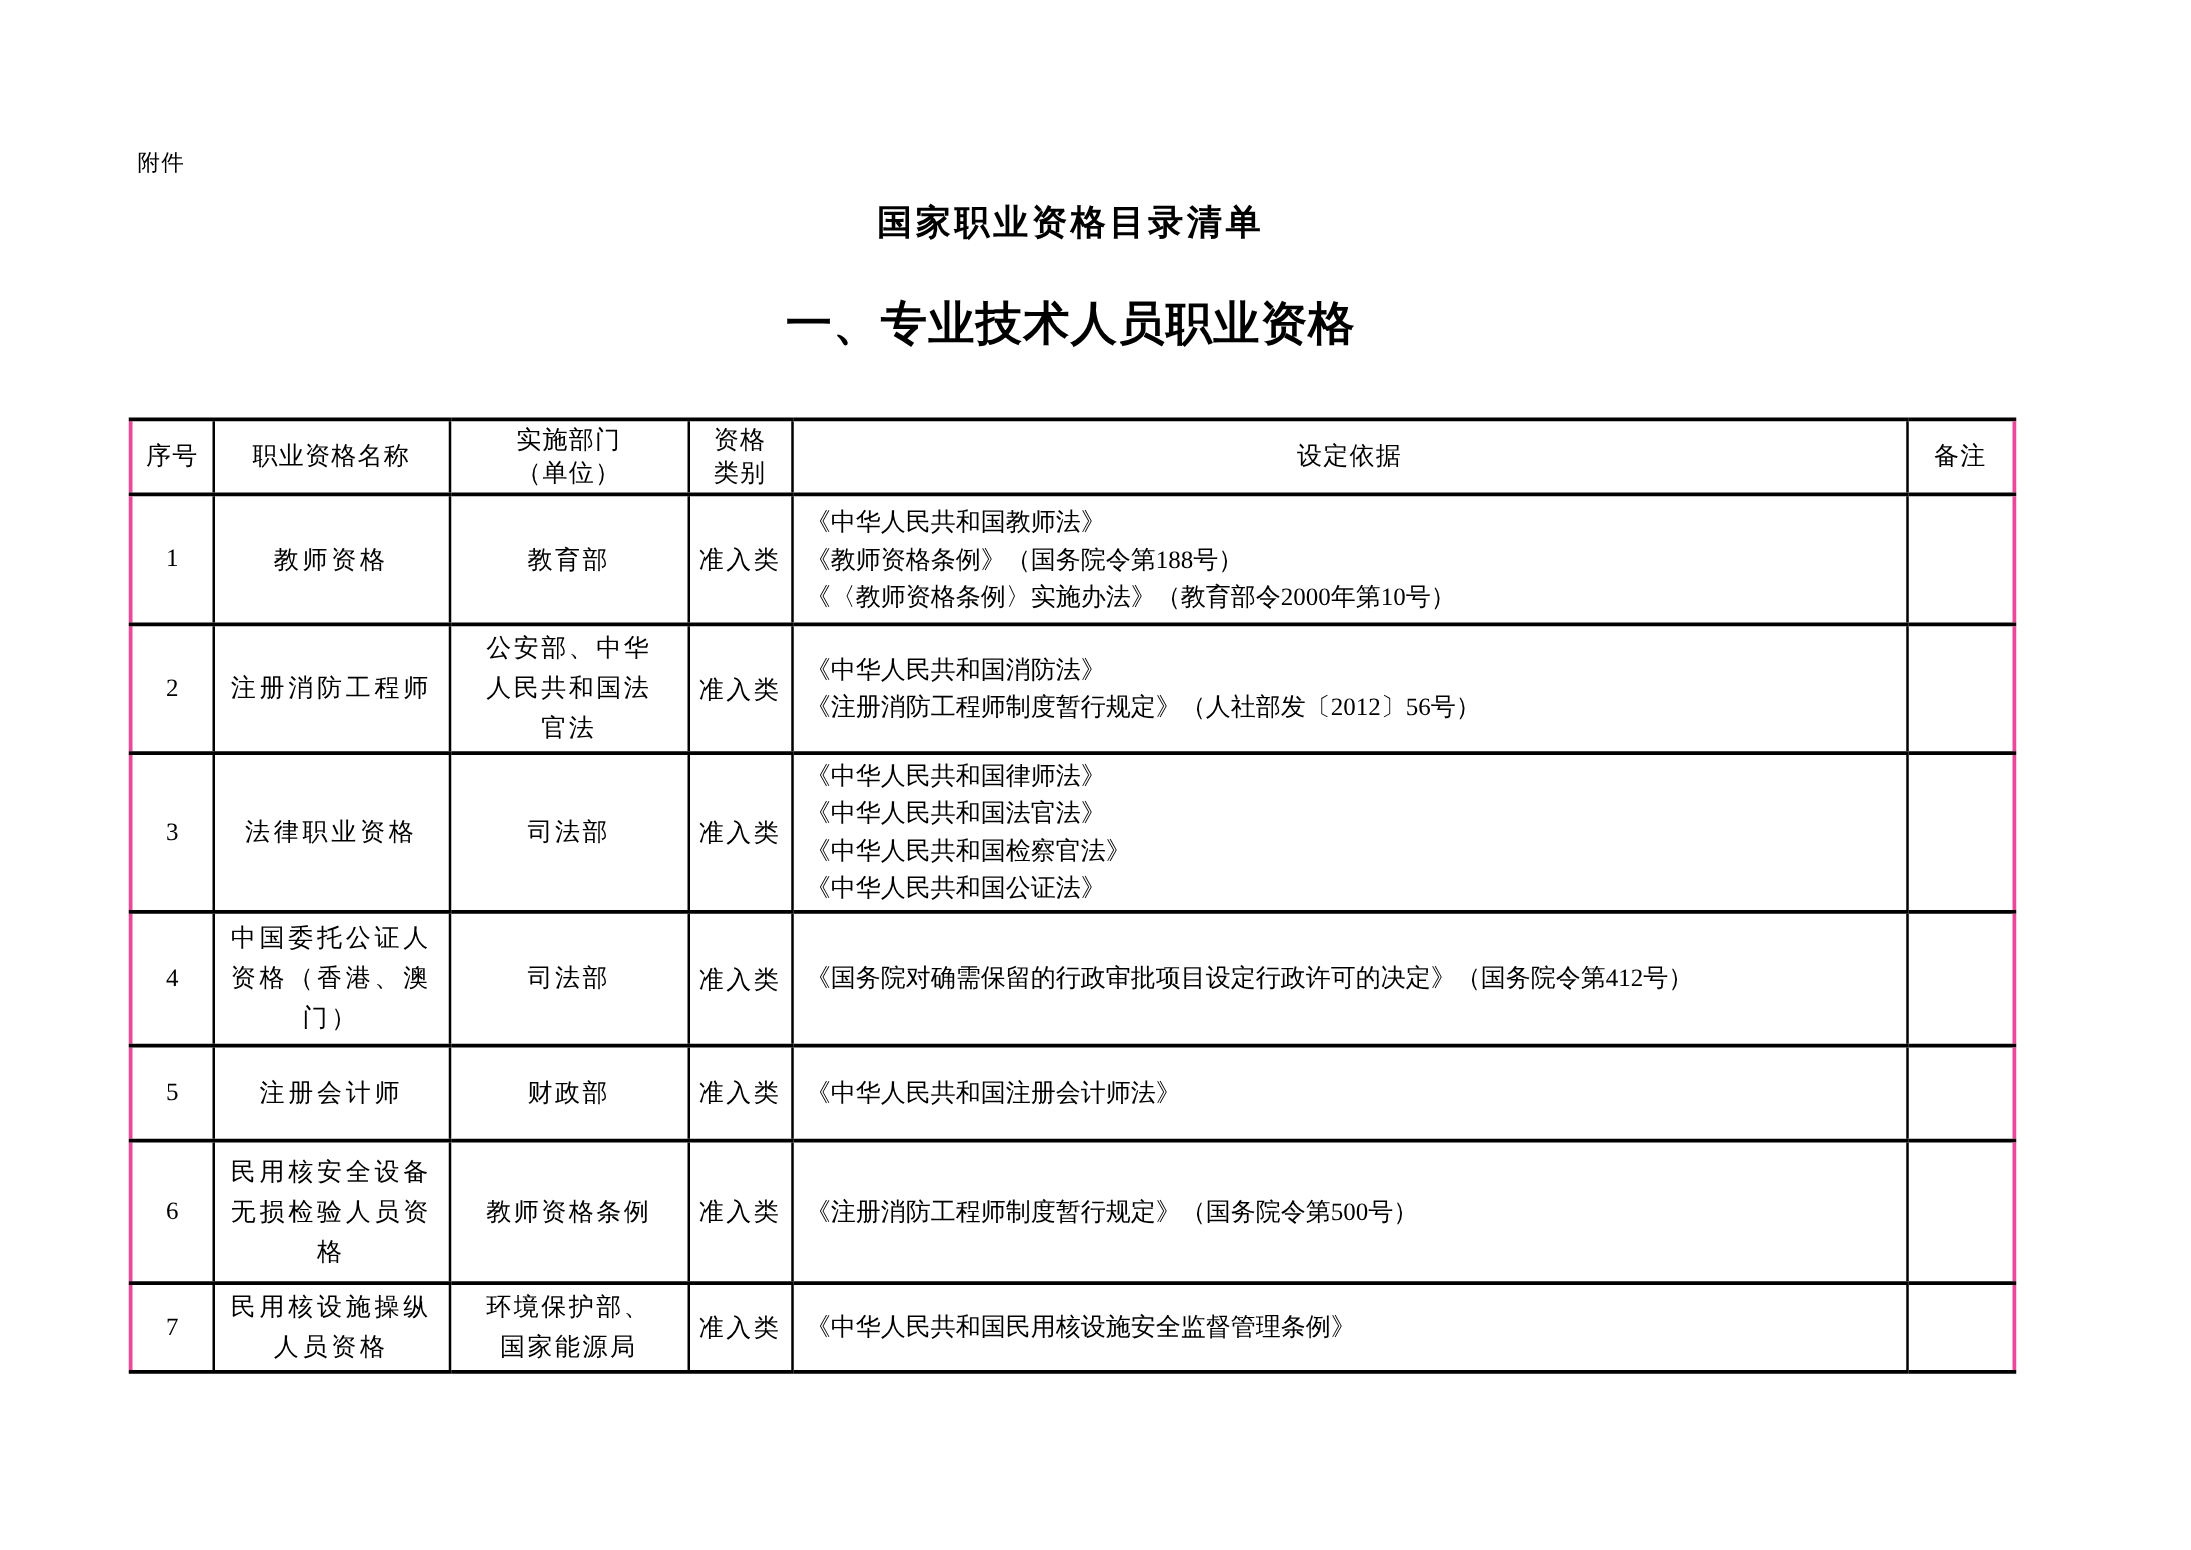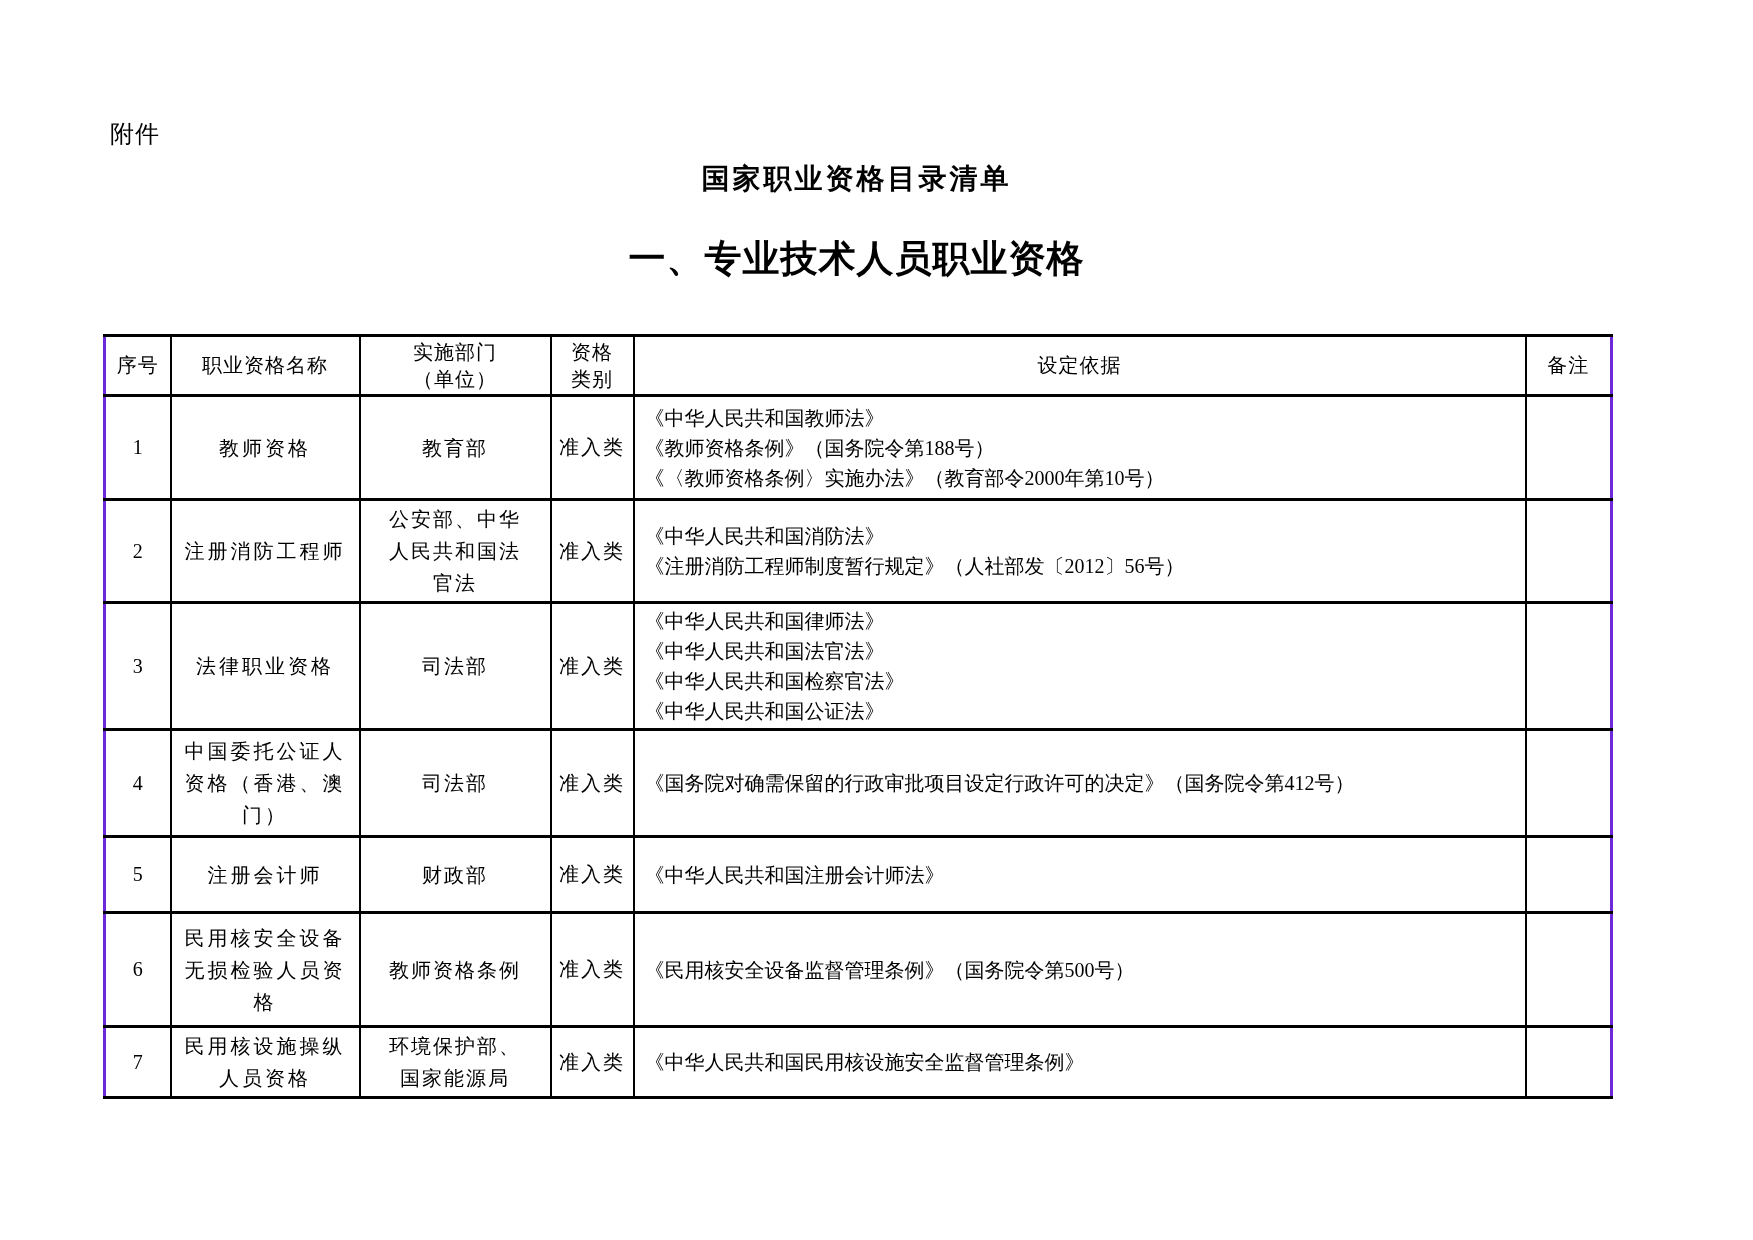--- a/index.html
+++ b/index.html
@@ -7,21 +7,21 @@
   body {
     width: 1753px; height: 1240px;
     position: relative;
     font-family: "Liberation Serif", serif;
     color: #000000;
     overflow: hidden;
   }
   .attachment {
     position: absolute; left: 110px; top: 118px;
     font-family: "Liberation Sans", sans-serif;
-    font-size: 24px; letter-spacing: 1px;
+    font-size: 18px; letter-spacing: 1px;
   }
   .headings {
     position: absolute; left: 103px; top: 150px; width: 1507px;
     text-align: center;
   }
   .title {
     font-size: 28px; font-weight: bold; letter-spacing: 3px;
     line-height: 58px;
   }
   .subtitle {
@@ -30,21 +30,21 @@
     margin-top: 28px; line-height: 46px;
   }
   .count-note {
     font-size: 30px; font-weight: bold; letter-spacing: 1px;
     margin-top: 4px; line-height: 40px;
   }
   table.doc-table {
     position: absolute; left: 103px; top: 334px;
     width: 1507px; table-layout: fixed;
     border-collapse: collapse;
-    border: 3px solid #6d28d9;
+    border: 3px solid #ec4899;
     font-size: 20px;
   }
   th, td {
     border: 2px solid #000000;
     border-top-width: 3px; border-bottom-width: 3px;
     vertical-align: middle; overflow: hidden;
   }
   thead th {
     font-family: "Liberation Sans", sans-serif;
     font-weight: normal; font-size: 20px;
@@ -136,21 +136,21 @@
       <td class="c-dept">财政部</td>
       <td class="c-cat">准入类</td>
       <td class="c-basis">《中华人民共和国注册会计师法》</td>
       <td class="c-remark"></td>
     </tr>
     <tr style="height:114px">
       <td class="c-no">6</td>
       <td class="c-name">民用核安全设备无损检验人员资格</td>
       <td class="c-dept">教师资格条例</td>
       <td class="c-cat">准入类</td>
-      <td class="c-basis">《民用核安全设备监督管理条例》（国务院令第500号）</td>
+      <td class="c-basis">《注册消防工程师制度暂行规定》（国务院令第500号）</td>
       <td class="c-remark"></td>
     </tr>
     <tr style="height:70px">
       <td class="c-no">7</td>
       <td class="c-name">民用核设施操纵人员资格</td>
       <td class="c-dept">环境保护部、国家能源局</td>
       <td class="c-cat">准入类</td>
       <td class="c-basis">《中华人民共和国民用核设施安全监督管理条例》</td>
       <td class="c-remark"></td>
     </tr>

